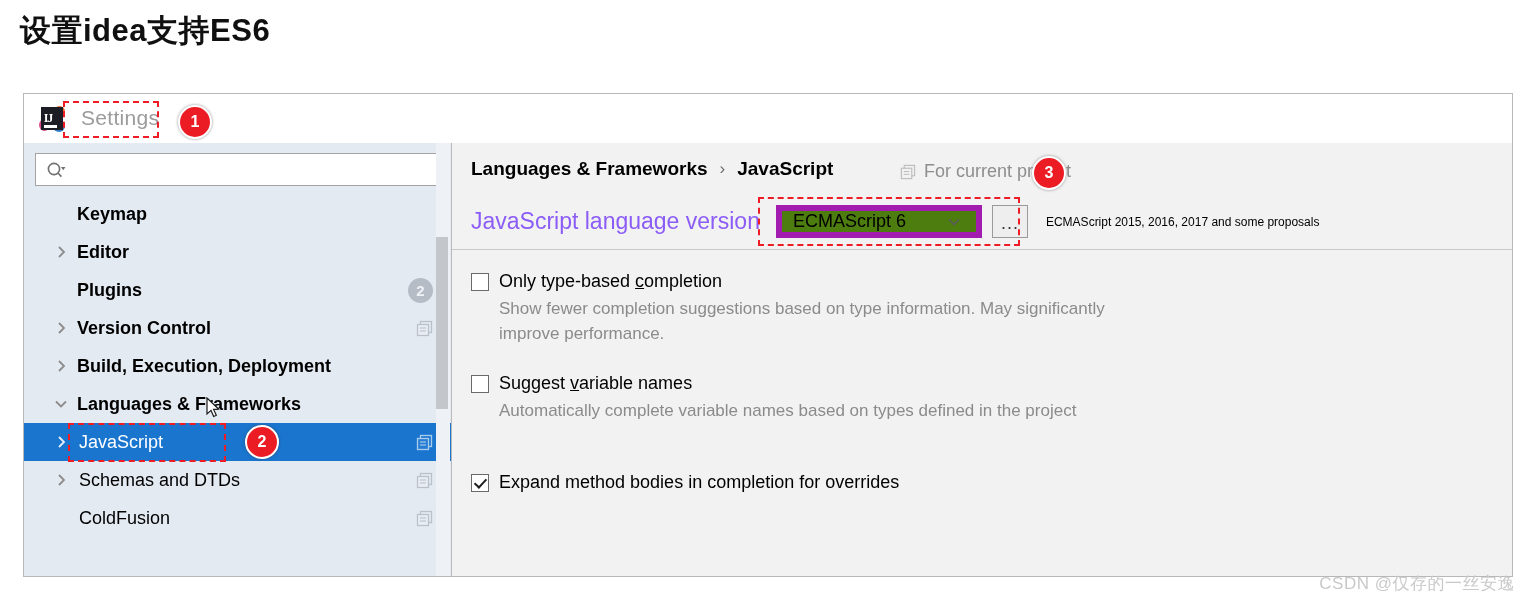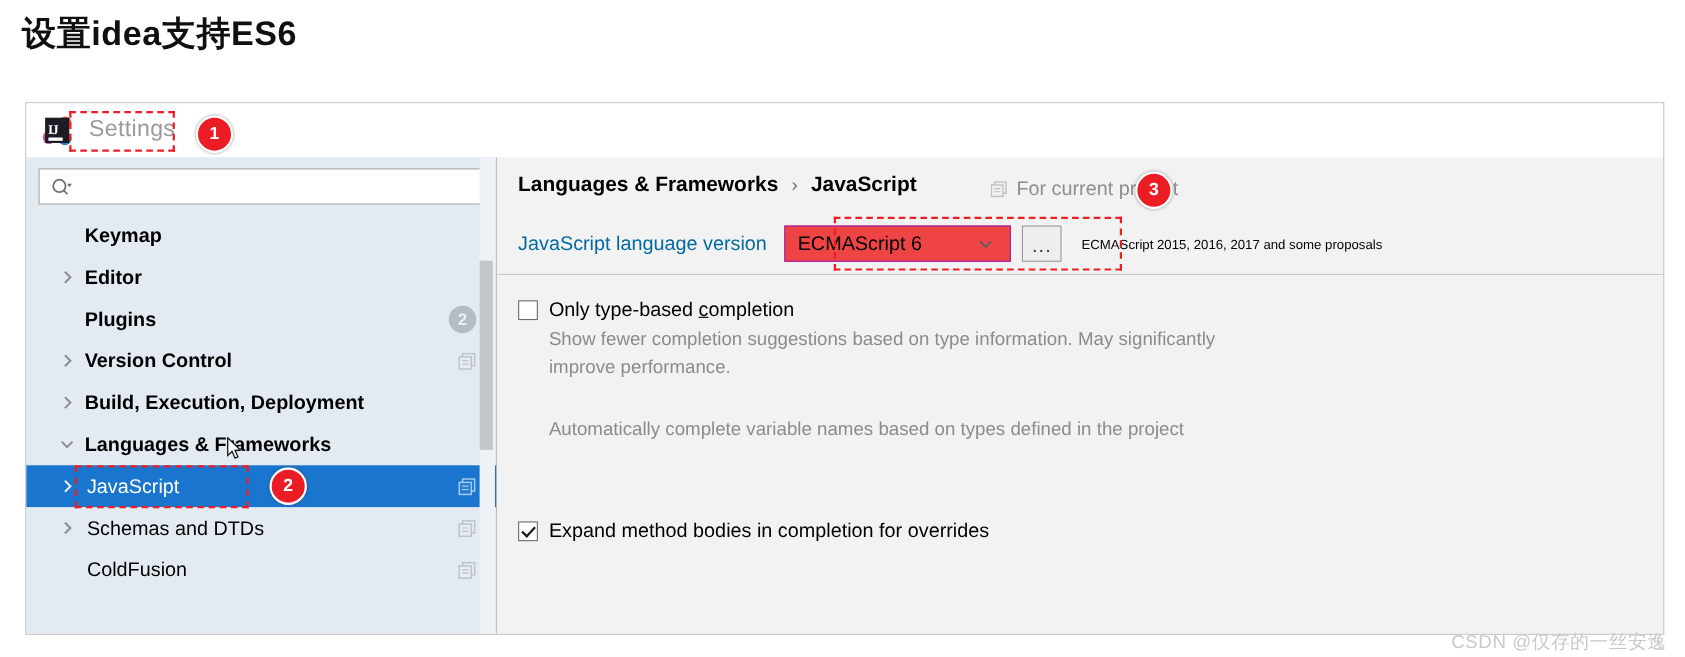--- a/index.html
+++ b/index.html
@@ -290,29 +290,29 @@
 
   #version-row {
     position: absolute;
     left: 19px;
     top: 62px;
     display: flex;
     align-items: center;
     white-space: nowrap;
   }
   #version-label {
-    font-size: 18px;
-    color: #0369a1;
+    font-size: 23px;
+    color: #8b5cf6;
     margin-right: 16px;
   }
   #combo {
     width: 206px;
     height: 33px;
-    background: #ef4444;
-    border: 1px solid #a21caf;
+    background: #4d7c0f;
+    border: 6px solid #a21caf;
     display: flex;
     align-items: center;
     justify-content: space-between;
     box-sizing: border-box;
     font-size: 18px;
     color: #000;
   }
   #combo .val { padding-left: 11px; }
   #combo .chev { padding-right: 14px; display: flex; align-items: center; }
   #ellipsis-btn {
@@ -609,20 +609,24 @@
 
       <div class="opt-block" style="top:128px">
         <div class="opt-row">
           <span class="chk"></span>
           <span class="opt-title"><span>Only type-based </span><u>c</u><span>ompletion</span></span>
         </div>
         <div class="opt-desc">Show fewer completion suggestions based on type information. May significantly improve performance.</div>
       </div>
 
       <div class="opt-block" style="top:230px">
+        <div class="opt-row">
+          <span class="chk"></span>
+          <span class="opt-title"><span>Suggest </span><u>v</u><span>ariable names</span></span>
+        </div>
         <div class="opt-desc">Automatically complete variable names based on types defined in the project</div>
       </div>
 
       <div class="opt-block" style="top:329px">
         <div class="opt-row">
           <span class="chk checked"></span>
           <span class="opt-title">Expand method bodies in completion for overrides</span>
         </div>
       </div>
 

